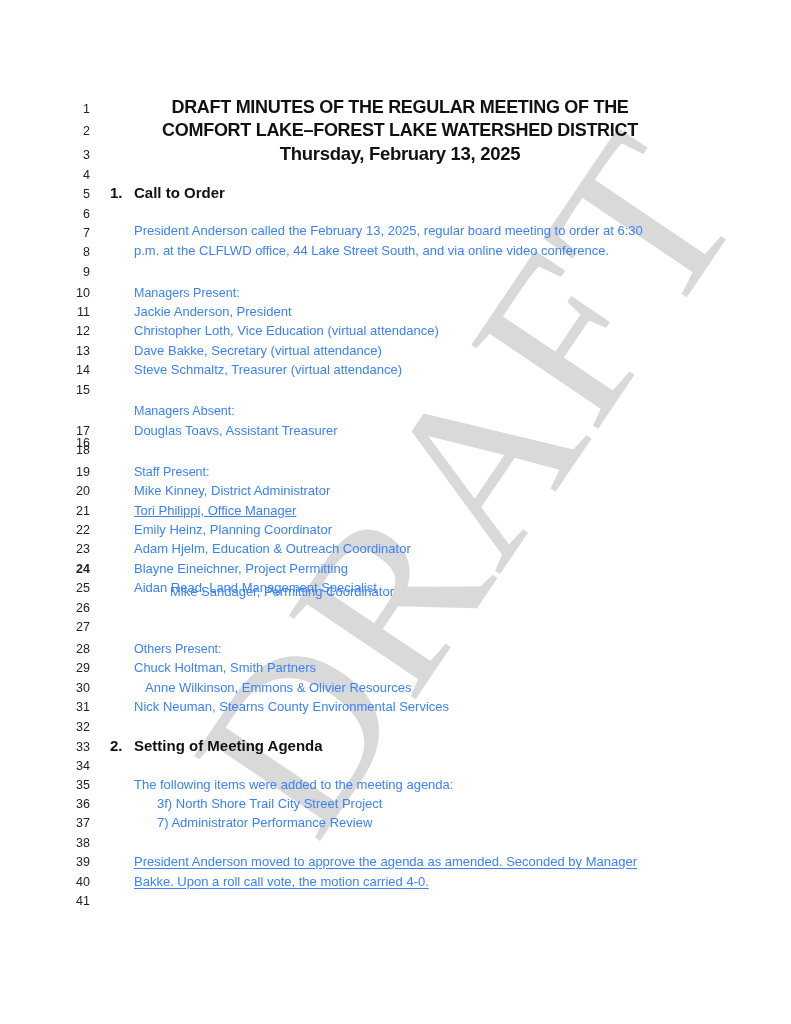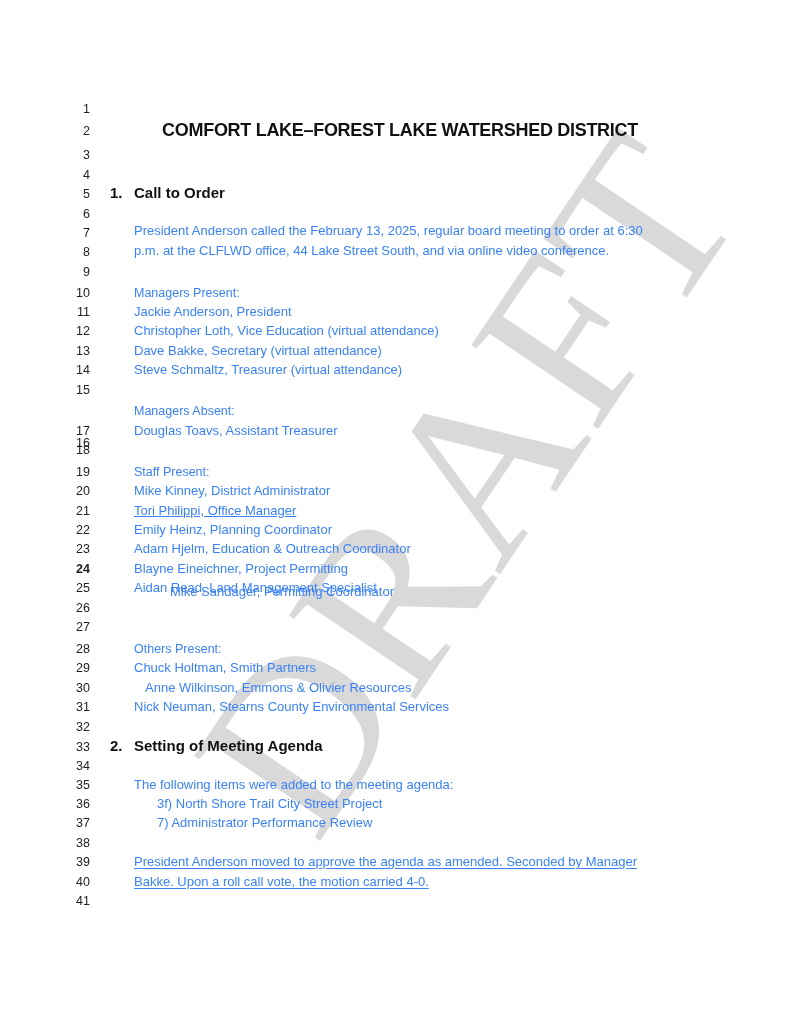--- a/index.html
+++ b/index.html
@@ -144,21 +144,23 @@
       <div class="ln" style="top: 756px;">34</div>
       <div class="ln" style="top: 775px;">35</div>
       <div class="ln" style="top: 794px;">36</div>
       <div class="ln" style="top: 813px;">37</div>
       <div class="ln" style="top: 833px; text-align: right;">38</div>
       <div class="ln" style="top: 852px;">39</div>
       <div class="ln" style="top: 872px;">40</div>
       <div class="ln" style="top: 891px;">41</div>
     </div>
 
+  <div class="title" style="top:95px;">DRAFT MINUTES OF THE REGULAR MEETING OF THE</div>
   <div class="title" style="top:118px;">COMFORT LAKE–FOREST LAKE WATERSHED DISTRICT</div>
+  <div class="title sub" style="top:142px; font-weight:bold;">Thursday, February 13, 2025</div>
 
   <div>
     <div class="sec-num" style="top:183px;">1.</div>
     <div class="sec-title" style="top:183px;">Call to Order</div>
 
     <div class="txt" style="top:221px;">President Anderson called the February 13, 2025, regular board meeting to order at 6:30</div>
     <div class="txt" style="top:241px;">p.m. at the CLFLWD office, 44 Lake Street South, and via online video conference.</div>
 
     <div>
       <div class="txt label" style="top:283px;">Managers Present:</div>

